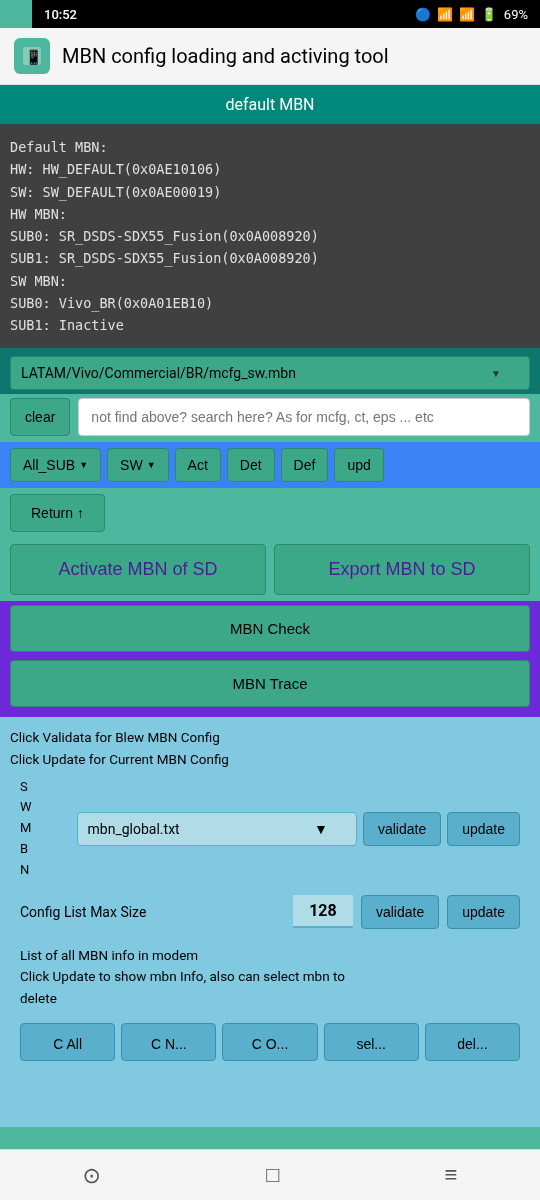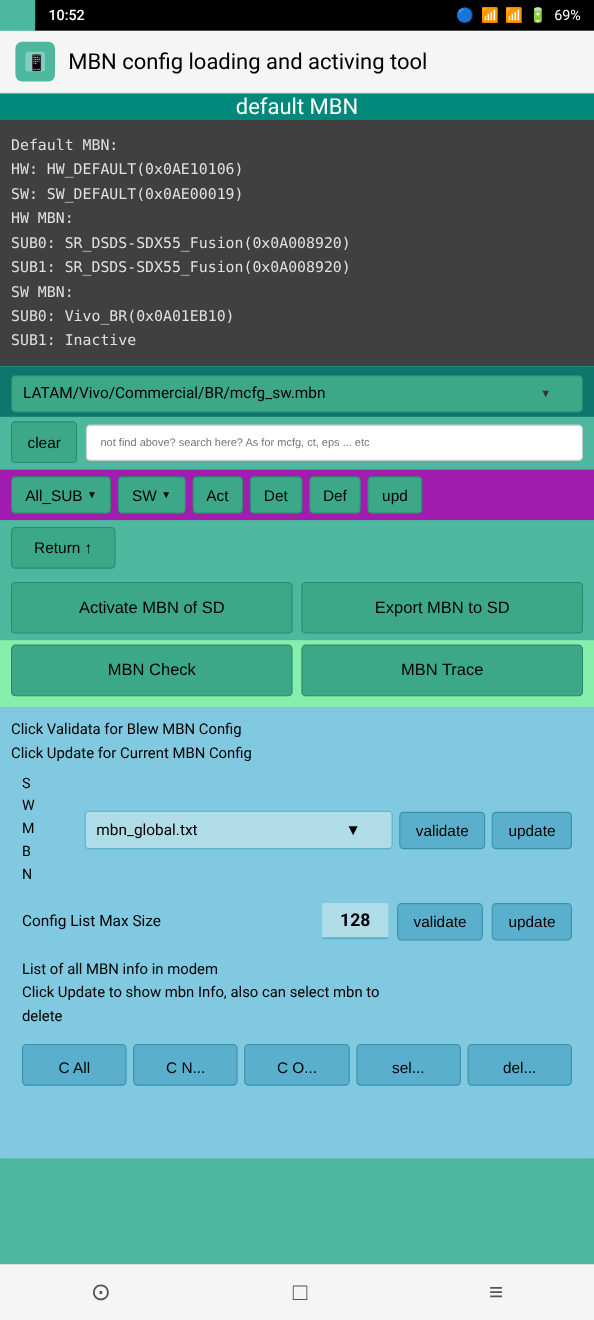--- a/index.html
+++ b/index.html
@@ -49,21 +49,22 @@
       font-size: 20px;
       font-weight: 400;
       color: #000;
     }
 
     
     .section-header {
       background: #00897b;
       color: #fff;
       text-align: center;
-      font-size: 20px;
+      padding: 10px;
+      font-size: 16px;
     }
 
     
     .info-block {
       background: #404040;
       color: #e0e0e0;
       padding: 12px 10px;
       font-size: 13.5px;
       line-height: 1.65;
       font-family: monospace;
@@ -117,28 +118,28 @@
       font-size: 14px;
       cursor: pointer;
       color: #000;
       white-space: nowrap;
     }
     .search-input {
       flex: 1;
       border: 1px solid #ccc;
       border-radius: 4px;
       padding: 10px 12px;
-      font-size: 10px;
+      font-size: 14px;
       background: #fff;
       color: #999;
     }
 
     
     .filter-row {
-      background: #a21caf;
+      background: #3b82f6;
       padding: 6px 10px;
       display: flex;
       gap: 6px;
       align-items: center;
       overflow: hidden;
     }
     .filter-btn {
       background: #3da888;
       border: 1px solid #2d8870;
       border-radius: 4px;
@@ -174,32 +175,33 @@
       padding: 6px 10px;
       display: flex;
       gap: 8px;
     }
     .action-btn {
       flex: 1;
       background: #3da888;
       border: 1px solid #2d8870;
       border-radius: 4px;
       padding: 14px 10px;
-      font-size: 15px;
-      cursor: pointer;
-      color: #000000;
+      font-size: 18px;
+      cursor: pointer;
+      color: #4c1d95;
       text-align: center;
     }
 
     
     .check-row {
-      background: #86efac;
+      background: #6d28d9;
       padding: 4px 10px 10px 10px;
       display: flex;
       gap: 8px;
+      flex-direction: column;
     }
     .check-btn {
       flex: 1;
       background: #3da888;
       border: 1px solid #2d8870;
       border-radius: 4px;
       padding: 14px 10px;
       font-size: 15px;
       cursor: pointer;
       color: #000;

